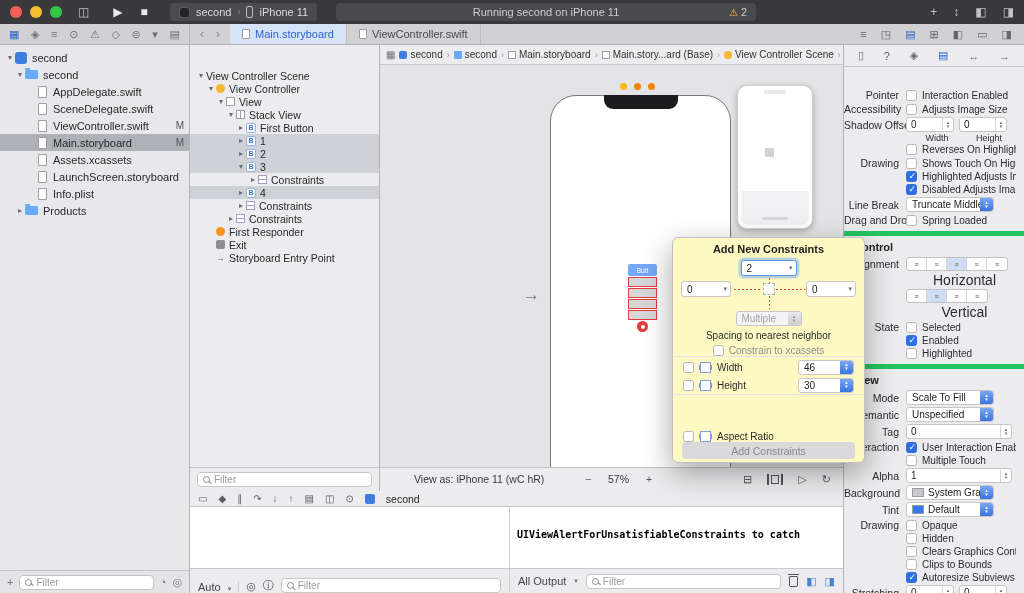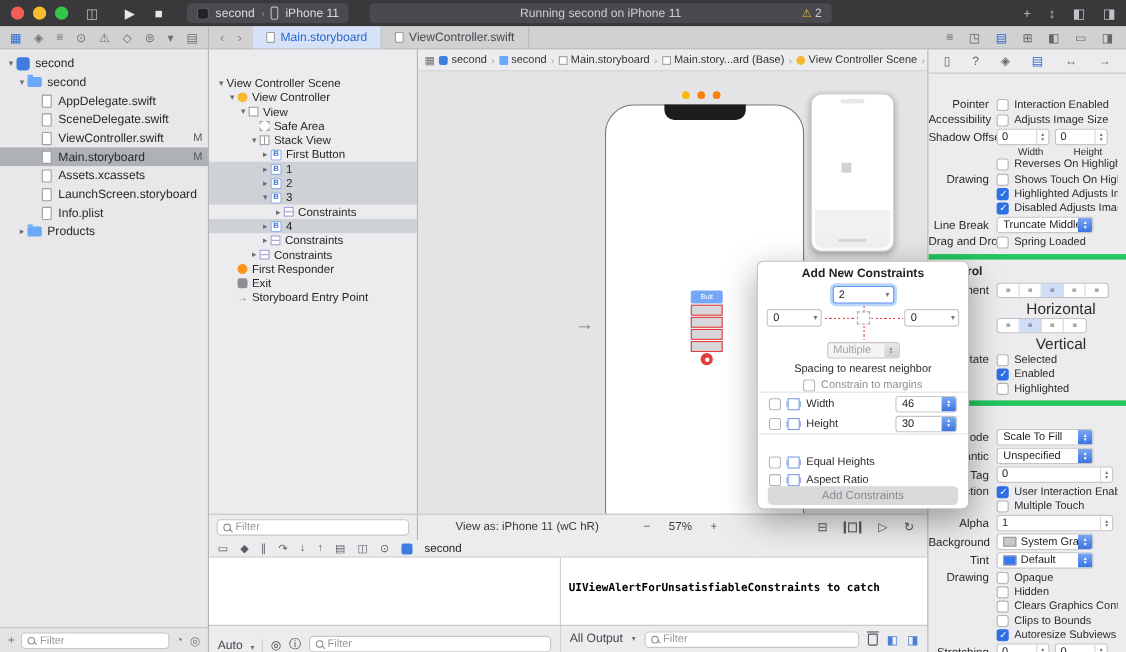--- a/index.html
+++ b/index.html
@@ -159,21 +159,21 @@
   .capr span{width:48px;text-align:center;color:#2b2b2e;font-size:9px}
   .sechdr{font-weight:bold;padding:5px 0 3px 10px;border-top:5px solid #22c55e;margin-top:4px;color:#222;font-size:11px}
   .seg{display:flex;height:14px;border:1px solid #c2c2c5;border-radius:3px;overflow:hidden;background:#fff;flex:none}
   .seg i{width:20px;border-right:1px solid #d4d4d6;display:flex;align-items:center;justify-content:center;font-style:normal;color:#5a5a5e;font-size:7px}
   .seg i:last-child{border-right:0}
   .seg i::before{content:"≡"}
   .seg i.on{background:#cfdef6}
   .segcap{width:103px;margin-left:69px;text-align:center;color:#2b2b2e;font-size:14px}
 
   
-  .popover{position:absolute;left:688px;top:237px;width:193px;height:226px;background:#ffffff;border:1px solid #c2c2c5;border-radius:6px;box-shadow:0 10px 30px rgba(0,0,0,.35);z-index:50;font-size:10.5px}
+  .popover{position:absolute;left:672px;top:237px;width:193px;height:226px;background:#fef9c3;border:1px solid #c2c2c5;border-radius:6px;box-shadow:0 10px 30px rgba(0,0,0,.35);z-index:50;font-size:10.5px}
   .pv-title{position:absolute;top:5px;left:0;right:0;text-align:center;font-weight:bold;color:#222;font-size:11px}
   .pv-field{position:absolute;height:16px;background:#fff;border:1px solid #c6c6c9;border-radius:3px;display:flex;align-items:center;padding:0 3px 0 5px;font-size:10px;color:#222}
   .pv-field .fv{flex:1}
   .pv-field.focus{border:1.5px solid #5a96f0;box-shadow:0 0 0 2.5px rgba(90,150,240,.4)}
   .pv-top{left:50%;margin-left:-28px;top:22px;width:56px}
   .pv-f-l{left:8px;top:43px;width:50px}
   .pv-f-r{right:8px;top:43px;width:50px}
   .pv-sq{position:absolute;left:90px;top:45px;width:12px;height:12px;border:1px dashed #b0b0b4;background:#fff}
   .beamv{position:absolute;left:96px;width:1px;background:repeating-linear-gradient(#e0493f 0 2px,transparent 2px 4px)}
   .beamh{position:absolute;top:51px;height:1px;background:repeating-linear-gradient(90deg,#e0493f 0 2px,transparent 2px 4px)}
@@ -330,25 +330,20 @@
     </div>
     <div class="orow od1">
       <span class="disc">▾</span>
       <span class="o-ic o-vc"></span>
       <span>View Controller</span>
     </div>
     <div class="orow od2">
       <span class="disc">▾</span>
       <span class="o-ic o-view"></span>
       <span>View</span>
-    </div>
-    <div class="orow od3">
-      <span class="disc"></span>
-      <span class="o-ic o-safe"></span>
-      <span>Safe Area</span>
     </div>
     <div class="orow od3">
       <span class="disc">▾</span>
       <span class="o-ic o-stack"></span>
       <span>Stack View</span>
     </div>
     <div class="orow od4">
       <span class="disc">▸</span>
       <span class="o-ic o-b">B</span>
       <span>First Button</span>
@@ -854,21 +849,21 @@
     <div class="beamh" style="left:103px;width:29px"></div>
     <div class="beamv" style="top:58px;height:13px"></div>
     <div class="pop dis pv-field pv-mult" style="border-radius:3px;padding:0;height:15px">
         <span class="pv" style="padding-left:5px">Multiple</span>
         <span class="pa"></span>
       </div>
 
     <div class="pv-cap">Spacing to nearest neighbor</div>
     <div class="pv-marg">
         <span class="cb"></span>
-        <span>Constrain to margins</span>
+        <span>Constrain to xcassets</span>
       </div>
 
     <div class="pv-div" style="top:118px"></div>
 
     <div class="pv-row" style="top:121px">
       <span class="cb"></span>
       <span class="pv-ic"></span>
       <span class="rl">Width</span>
       <span class="pop pv-pop">
           <span class="pv">46</span>
@@ -880,25 +875,20 @@
       <span class="pv-ic"></span>
       <span class="rl">Height</span>
       <span class="pop pv-pop">
           <span class="pv">30</span>
           <span class="pa"></span>
         </span>
     </div>
 
     <div class="pv-div" style="top:156px"></div>
 
-    <div class="pv-row" style="top:174px">
-      <span class="cb"></span>
-      <span class="pv-ic"></span>
-      <span class="rl">Equal Heights</span>
-    </div>
     <div class="pv-row" style="top:190px">
       <span class="cb"></span>
       <span class="pv-ic"></span>
       <span class="rl">Aspect Ratio</span>
     </div>
 
     <div class="pv-btn">Add Constraints</div>
   </div>
 
 </div>

